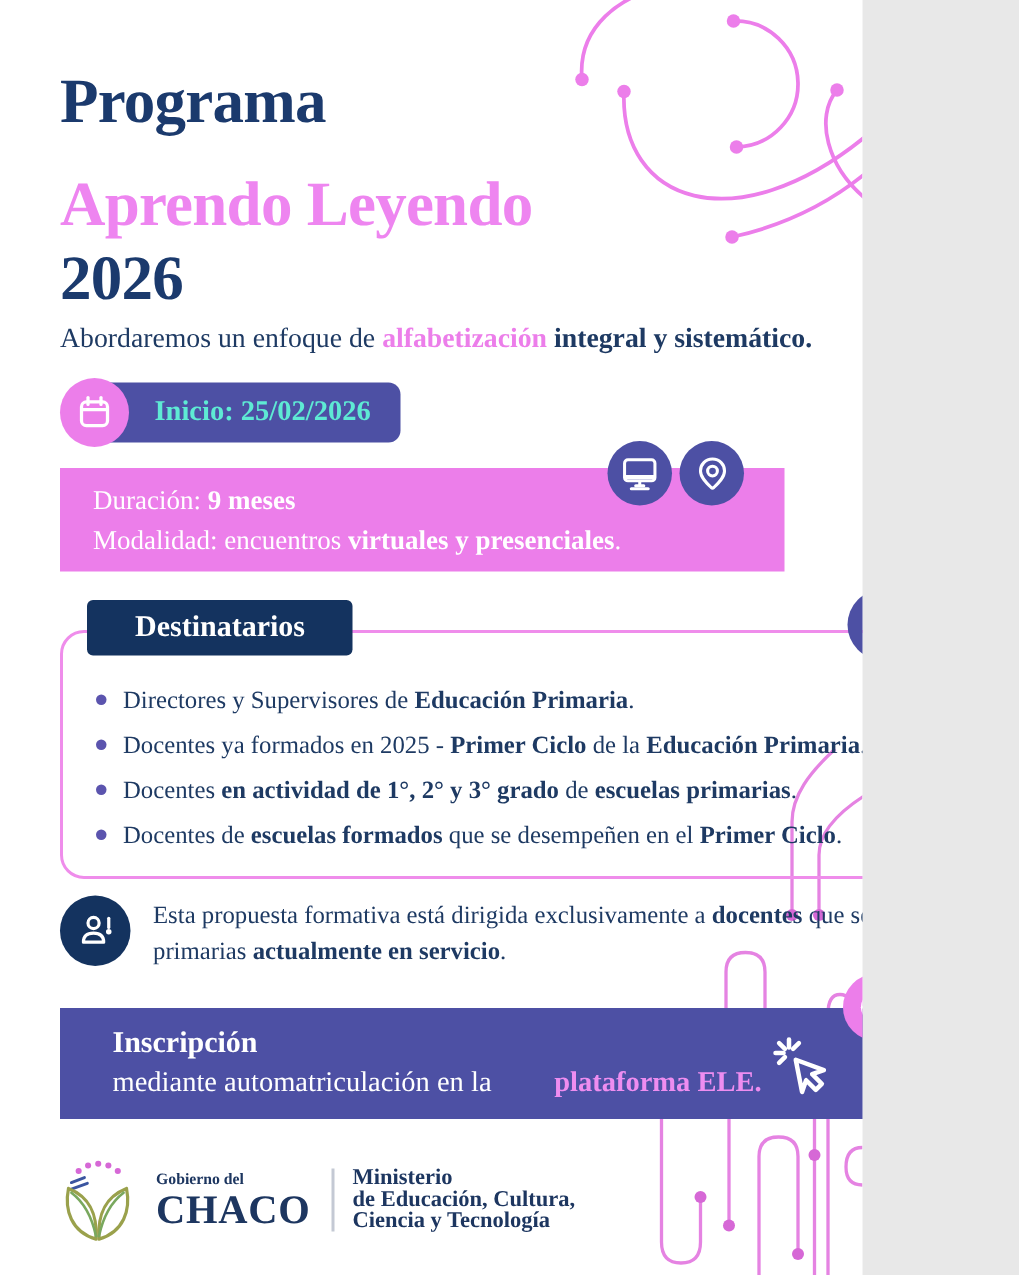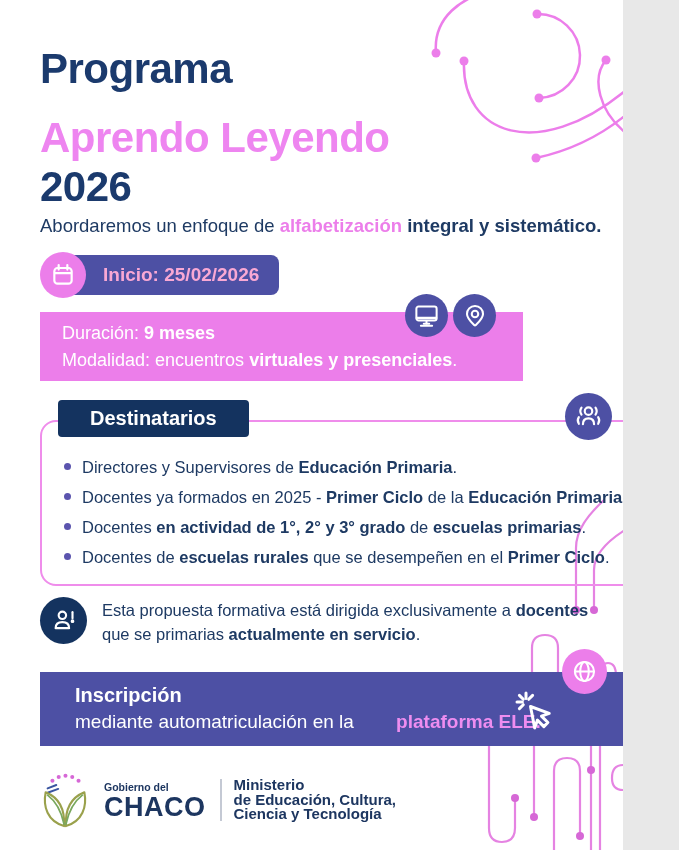--- a/index.html
+++ b/index.html
@@ -7,42 +7,42 @@
     --navy-deep:#14335f;
     --text:#1e3a63;
     --pink:#ec7eea;
     --pink-light:#ee85f0;
     --indigo:#4d50a4;
     --bullet:#5b54ae;
   }
   *{margin:0;padding:0;box-sizing:border-box;}
   html,body{background:#e8e8e8;}
   .page{
-    position:relative;width:623px;height:850px;background:#ffffff;
-    overflow:hidden;font-family:Liberation Sans, sans-serif;
+    position:relative;width:575px;height:850px;background:#ffffff;
+    overflow:hidden;font-family:Liberation Serif, serif;
     color:var(--text);
   }
   .deco{position:absolute;z-index:0;pointer-events:none;}
   .deco-top{top:0;right:0;}
   .deco-right{top:490px;right:0;}
   .content{position:absolute;inset:0;z-index:1;}
 
   
   .title{position:absolute;left:40px;top:44px;font-weight:bold;font-size:42px;line-height:49px;letter-spacing:-0.5px;}
   .title .navy{color:var(--navy);}
   .title .pink{color:var(--pink-light);margin-top:20px;}
 
   
   .subtitle{position:absolute;left:40px;top:214px;font-size:18.5px;line-height:24px;color:var(--text);font-weight:500;}
 
   
   .inicio-row{position:absolute;left:40px;top:252px;height:46px;}
   .inicio-pill{
     position:absolute;left:15px;top:3px;height:40px;line-height:40px;
-    background:var(--indigo);color:#f9a8d4;font-weight:bold;font-size:19px;
+    background:var(--indigo);color:#5eead4;font-weight:bold;font-size:19px;
     border-radius:8px;padding:0 20px 0 48px;white-space:nowrap;
   }
   .badge-circle{
     position:absolute;left:0;top:0;width:46px;height:46px;border-radius:50%;
     background:var(--pink);display:flex;align-items:center;justify-content:center;z-index:2;
   }
 
   
   .info-box{
     position:absolute;left:40px;top:312px;width:483px;height:69px;
@@ -204,21 +204,21 @@
           <li>
               <span class="dot"></span>
               <span><span>Docentes ya formados en 2025 - </span><span class="seg-bold">Primer Ciclo</span><span> de la </span><span class="seg-bold">Educación Primaria</span><span>.</span></span>
             </li>
           <li>
               <span class="dot"></span>
               <span><span>Docentes </span><span class="seg-bold">en actividad de 1°, 2° y 3° grado</span><span> de </span><span class="seg-bold">escuelas primarias</span><span>.</span></span>
             </li>
           <li>
               <span class="dot"></span>
-              <span><span>Docentes de </span><span class="seg-bold">escuelas rurales</span><span> que se desempeñen en el </span><span class="seg-bold">Primer Ciclo</span><span>.</span></span>
+              <span><span>Docentes de </span><span class="seg-bold">escuelas formados</span><span> que se desempeñen en el </span><span class="seg-bold">Primer Ciclo</span><span>.</span></span>
             </li>
         </ul>
       </div>
       <div class="dest-header">Destinatarios</div>
       <span class="circle indigo dest-icon">
         <svg class="icon" width="29" height="29" viewBox="0 0 24 24" fill="none" stroke="#fff" stroke-width="1.8" stroke-linecap="round">
           <circle cx="12" cy="7.6" r="3.1"></circle>
           <path d="M7.4 18.4 Q7.4 13.6 12 13.6 Q16.6 13.6 16.6 18.4"></path>
           <path d="M6.2 4.6 Q4.2 7.5 6.2 10.4"></path>
           <path d="M17.8 4.6 Q19.8 7.5 17.8 10.4"></path>

